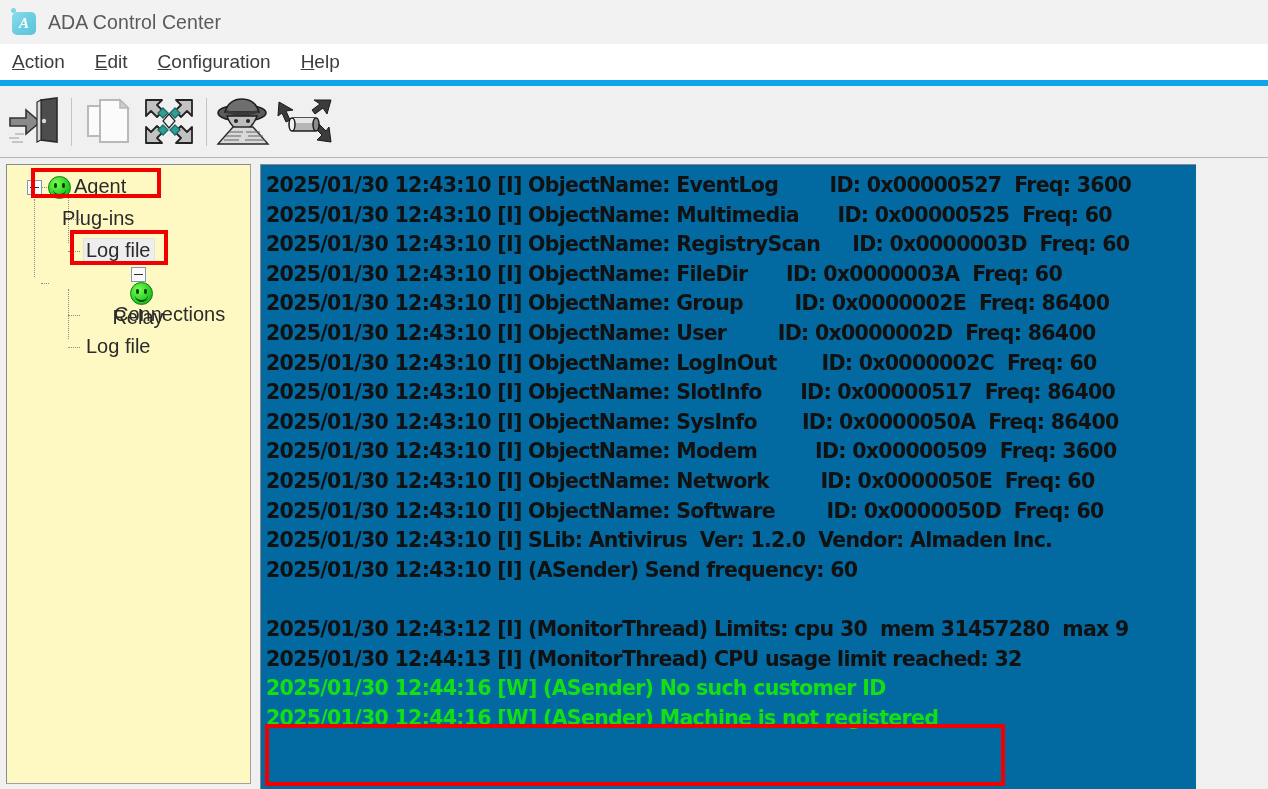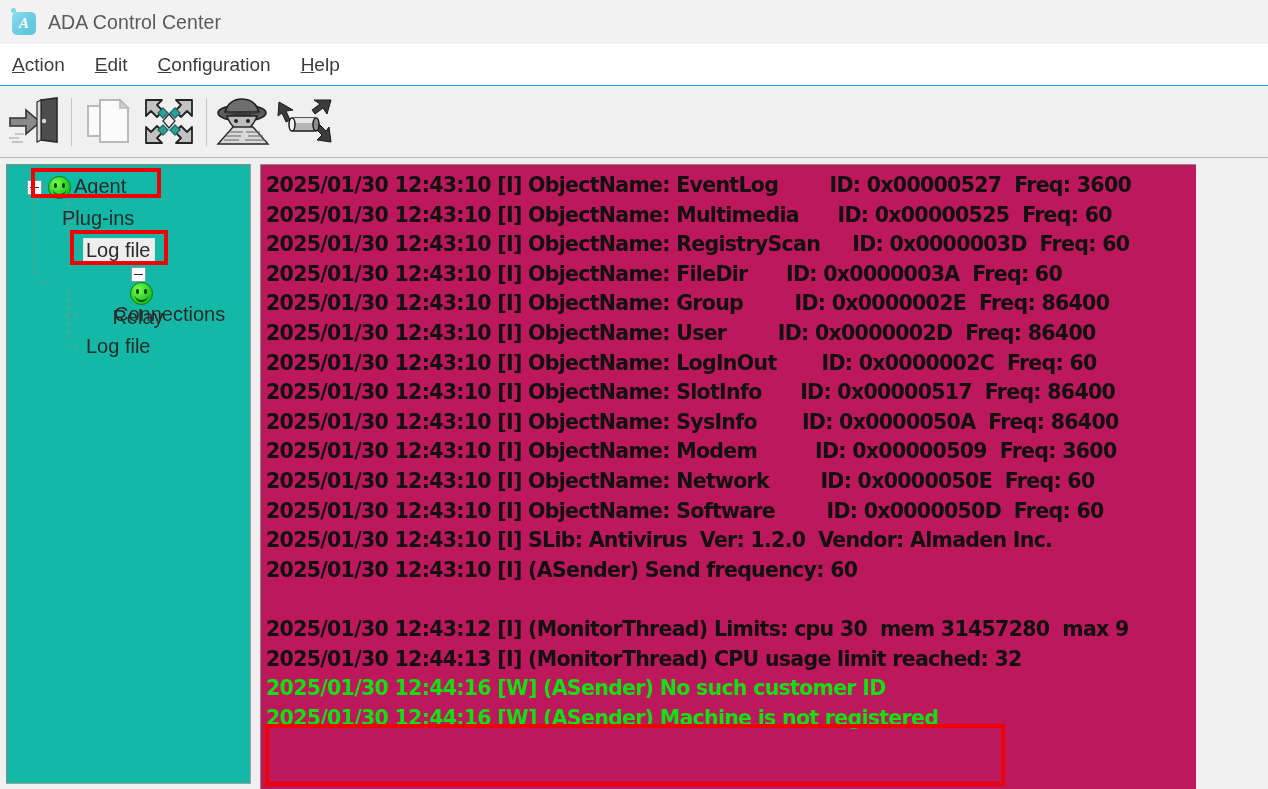--- a/index.html
+++ b/index.html
@@ -71,21 +71,21 @@
     letter-spacing: 0.1px;
     white-space: nowrap;
   }
 
   
   .menubar {
     position: absolute;
     left: 0; top: 44px;
     width: 1268px; height: 42px;
     background: #ffffff;
-    border-bottom: 1px solid #0ea5e9;
+    border-bottom: 6px solid #0ea5e9;
     box-sizing: border-box;
     display: flex;
     align-items: center;
     padding-left: 10px;
   }
   .menu-item {
     font-size: 19px;
     color: #3c3c3c;
     padding: 2px 12px 2px 2px;
     margin-right: 16px;
@@ -119,33 +119,33 @@
     background: #c4c4c4;
     margin: 0 5px;
     flex: 0 0 auto;
   }
 
   
   .tree-panel {
     position: absolute;
     left: 6px; top: 164px;
     width: 245px; height: 620px;
-    background: #14b8a6;
+    background: #fef9c3;
     border: 1px solid #a0a0a0;
     border-top-color: #8a8a8a;
     border-left-color: #8a8a8a;
     box-sizing: border-box;
     overflow: hidden;
     padding-top: 6px;
   }
   .log-panel {
     position: absolute;
     left: 260px; top: 164px;
     width: 936px; height: 625px;
-    background: #be185d;
+    background: #0369a1;
     border: 1px solid #a0a0a0;
     border-top-color: #8a8a8a;
     border-left-color: #8a8a8a;
     border-bottom: none;
     border-right: none;
     box-sizing: border-box;
     overflow: hidden;
   }
 
   

